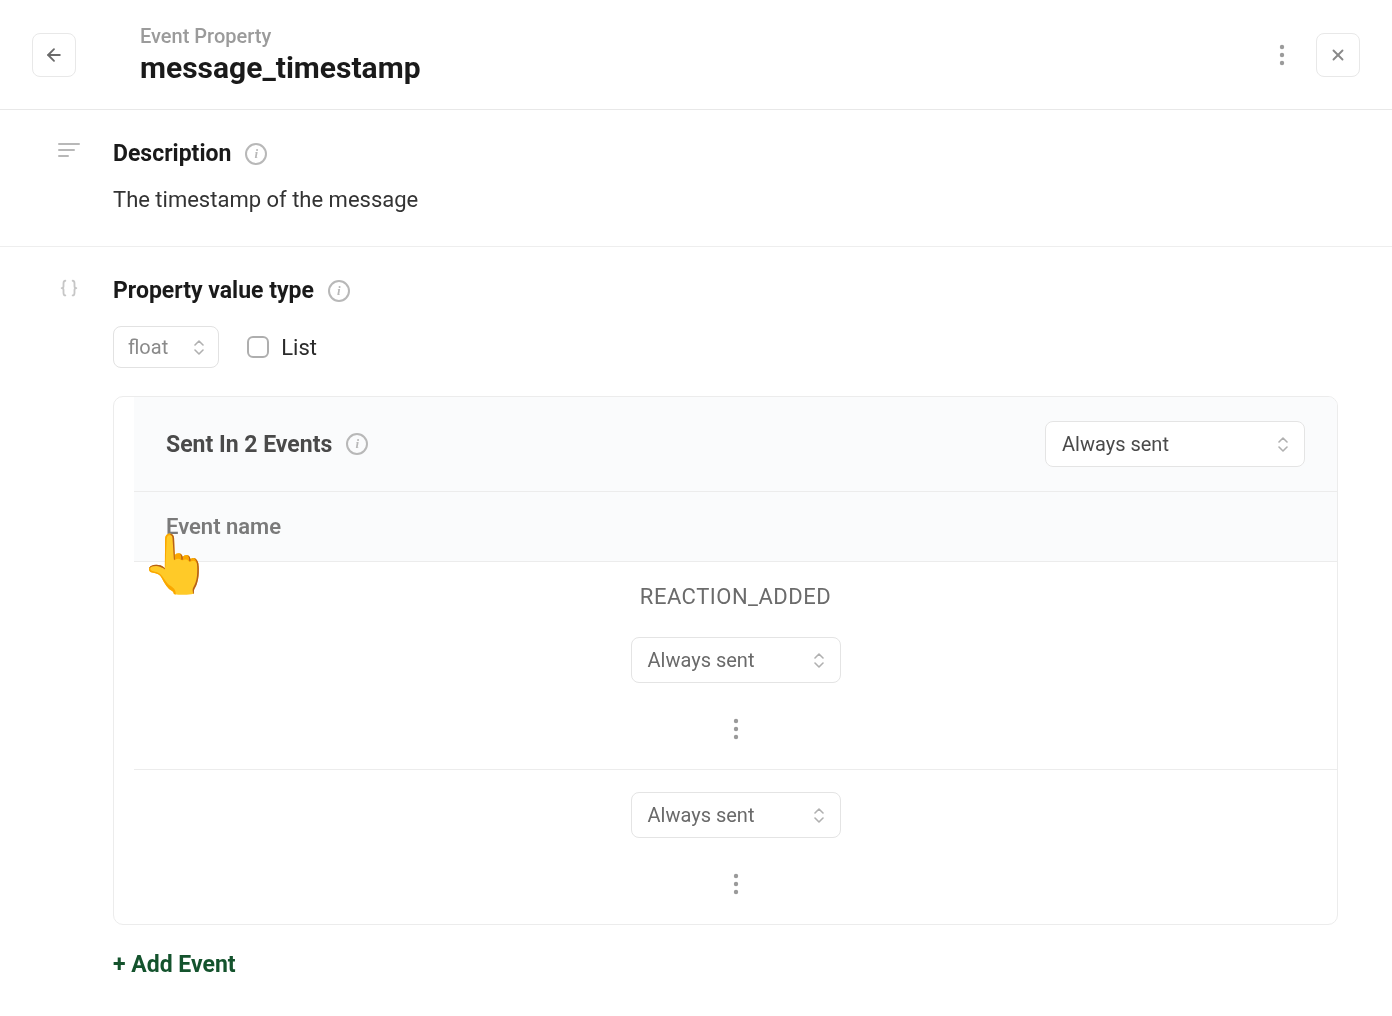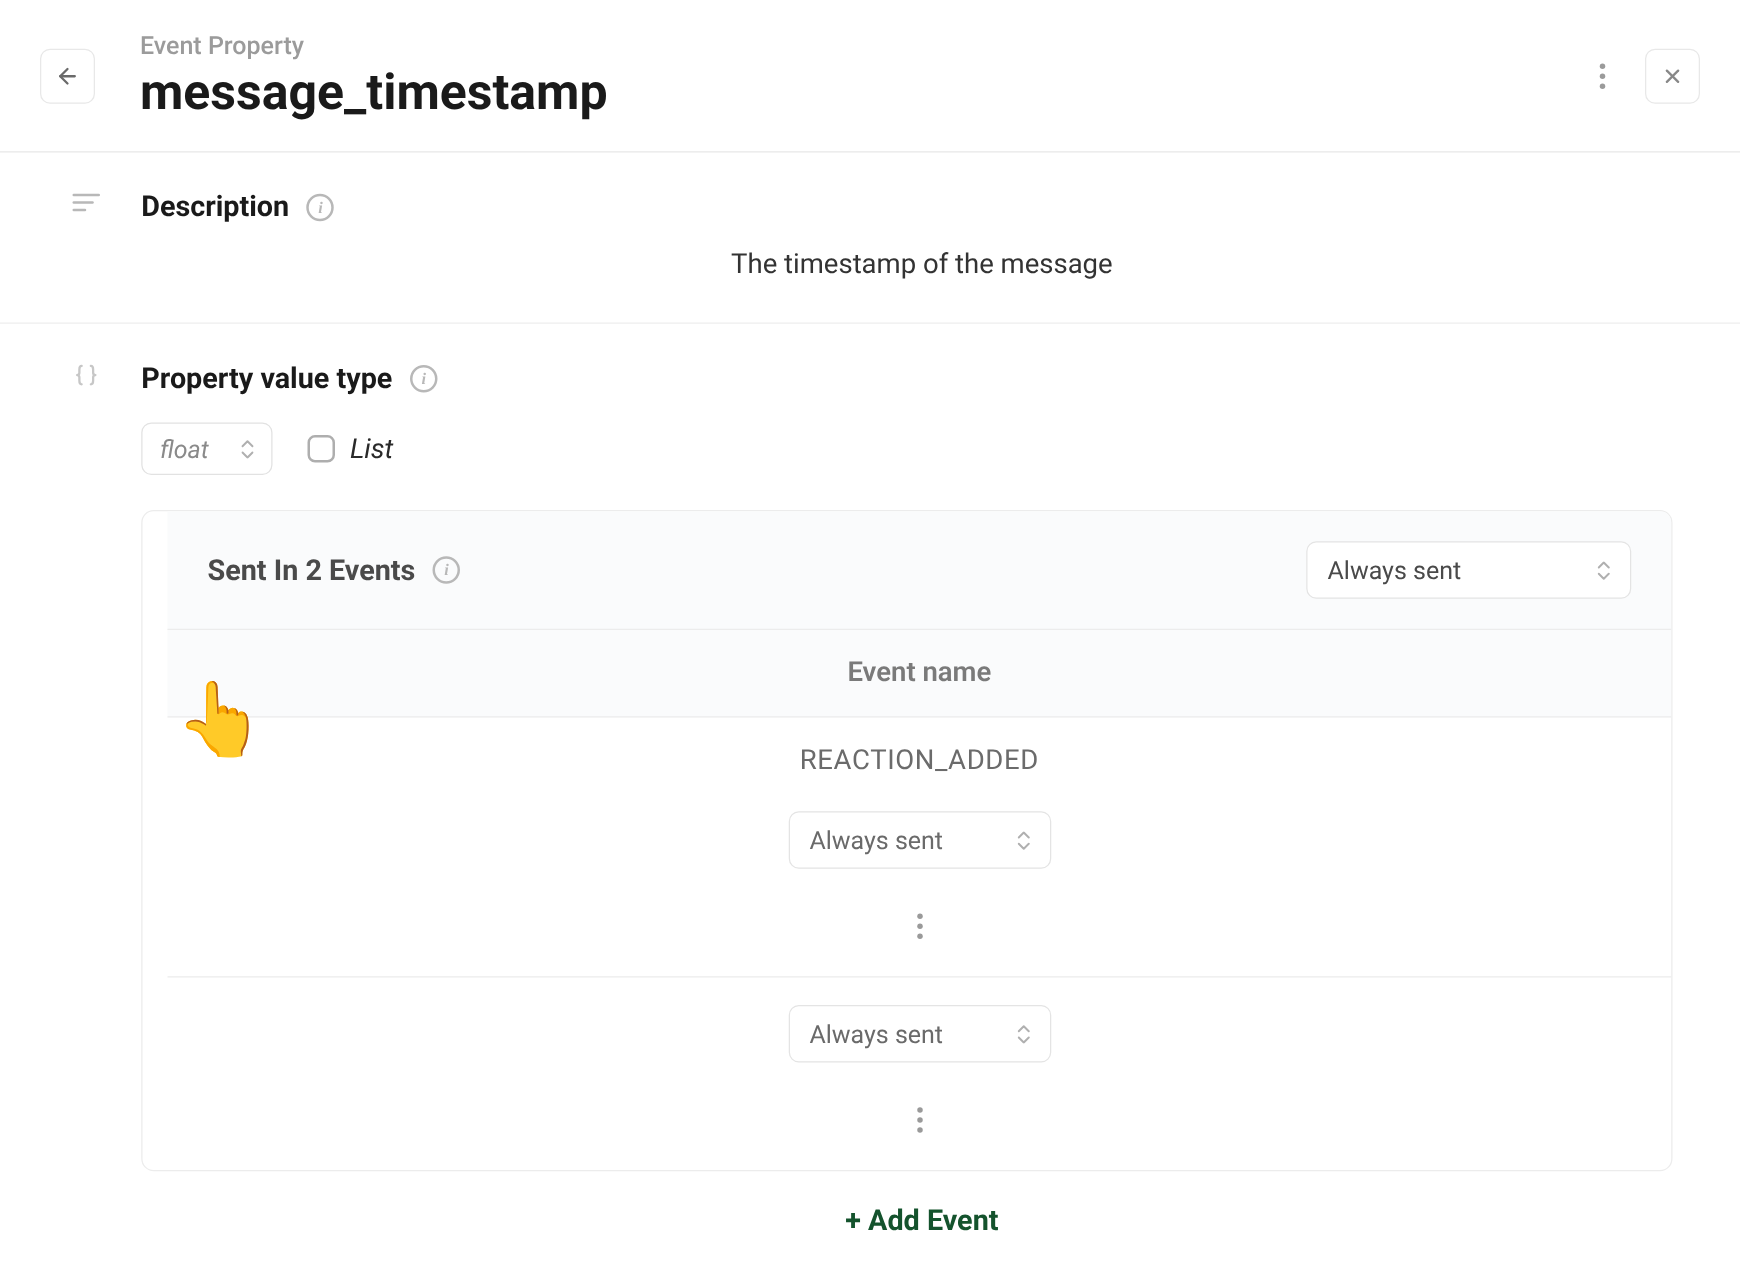--- a/index.html
+++ b/index.html
@@ -8,20 +8,21 @@
     background: #fff;
     color: #1a1a1a;
     width: 1392px;
     height: 1016px;
   }
   .header {
     display: flex;
     align-items: center;
     padding: 24px 32px 24px 32px;
     border-bottom: 1px solid #e8e8e8;
+    gap: 28px;
   }
   .back-btn {
     width: 44px;
     height: 44px;
     border: 1px solid #e8e8e8;
     border-radius: 8px;
     display: flex;
     align-items: center;
     justify-content: center;
     margin-right: 36px;
@@ -29,21 +30,21 @@
     background: #fff;
   }
   .header-titles { flex: 1; }
   .header-subtitle {
     color: #9b9b9b;
     font-size: 20px;
     font-weight: 500;
     margin-bottom: 2px;
   }
   .header-title {
-    font-size: 40px;
+    font-size: 30px;
     font-weight: 700;
     color: #1a1a1a;
   }
   .header-actions { display: flex; align-items: center; gap: 22px; }
   .menu-btn {
     width: 24px;
     height: 36px;
     display: flex;
     align-items: center;
     justify-content: center;
@@ -73,21 +74,21 @@
   }
   .section-icon {
     width: 28px;
     display: flex;
     justify-content: center;
     align-items: center;
     margin-right: 30px;
     margin-top: 3px;
     color: #b0b0b0;
   }
-  .section-content { flex: 1; padding-right: 30px; text-align: center; }
+  .section-content { flex: 1; padding-right: 30px; }
   .section-heading {
     display: flex;
     align-items: center;
     gap: 14px;
     font-size: 23px;
     font-weight: 700;
     color: #1a1a1a;
     margin-bottom: 20px;
   }
   .section-heading.tight { margin-bottom: 22px; }
@@ -104,21 +105,20 @@
     font-weight: 600;
   }
   .desc-text {
     font-size: 22px;
     color: #333;
   }
   .type-row {
     display: flex;
     align-items: center;
     gap: 28px;
-    font-style: italic;
   }
   .type-select {
     border: 1px solid #e2e2e2;
     border-radius: 8px;
     padding: 8px 14px;
     display: inline-flex;
     align-items: center;
     gap: 26px;
     font-size: 20px;
     color: #8a8a8a;

